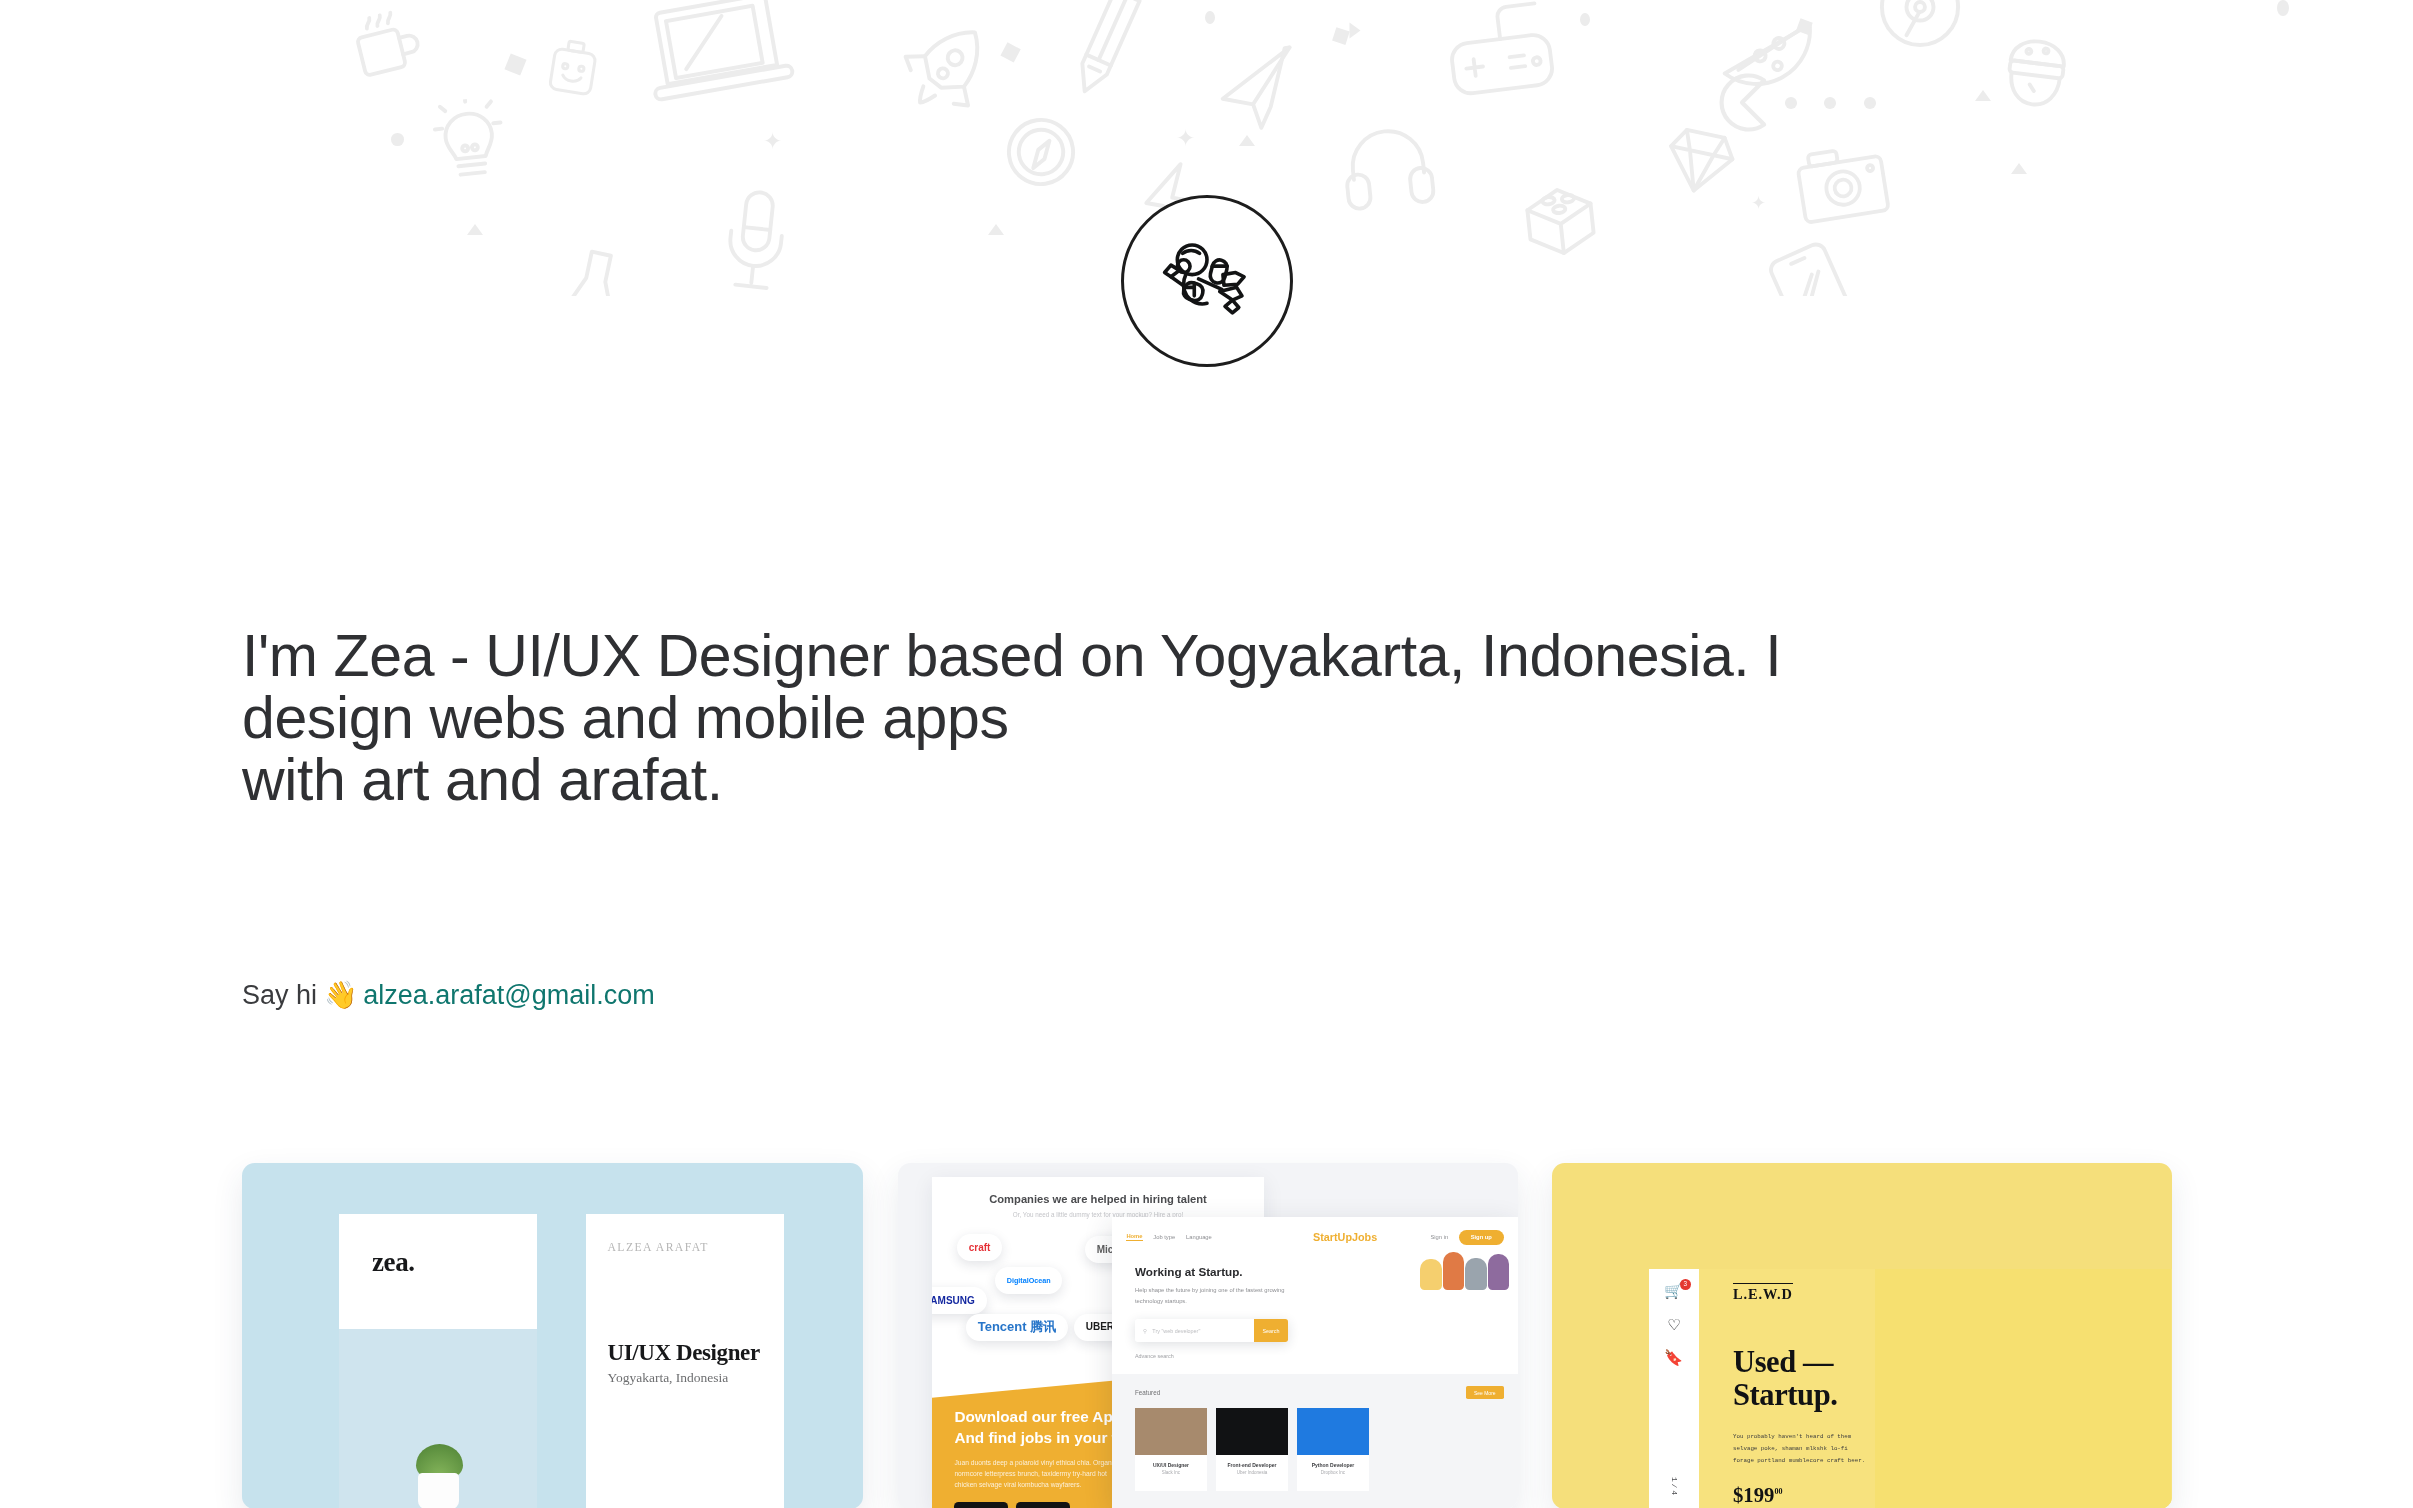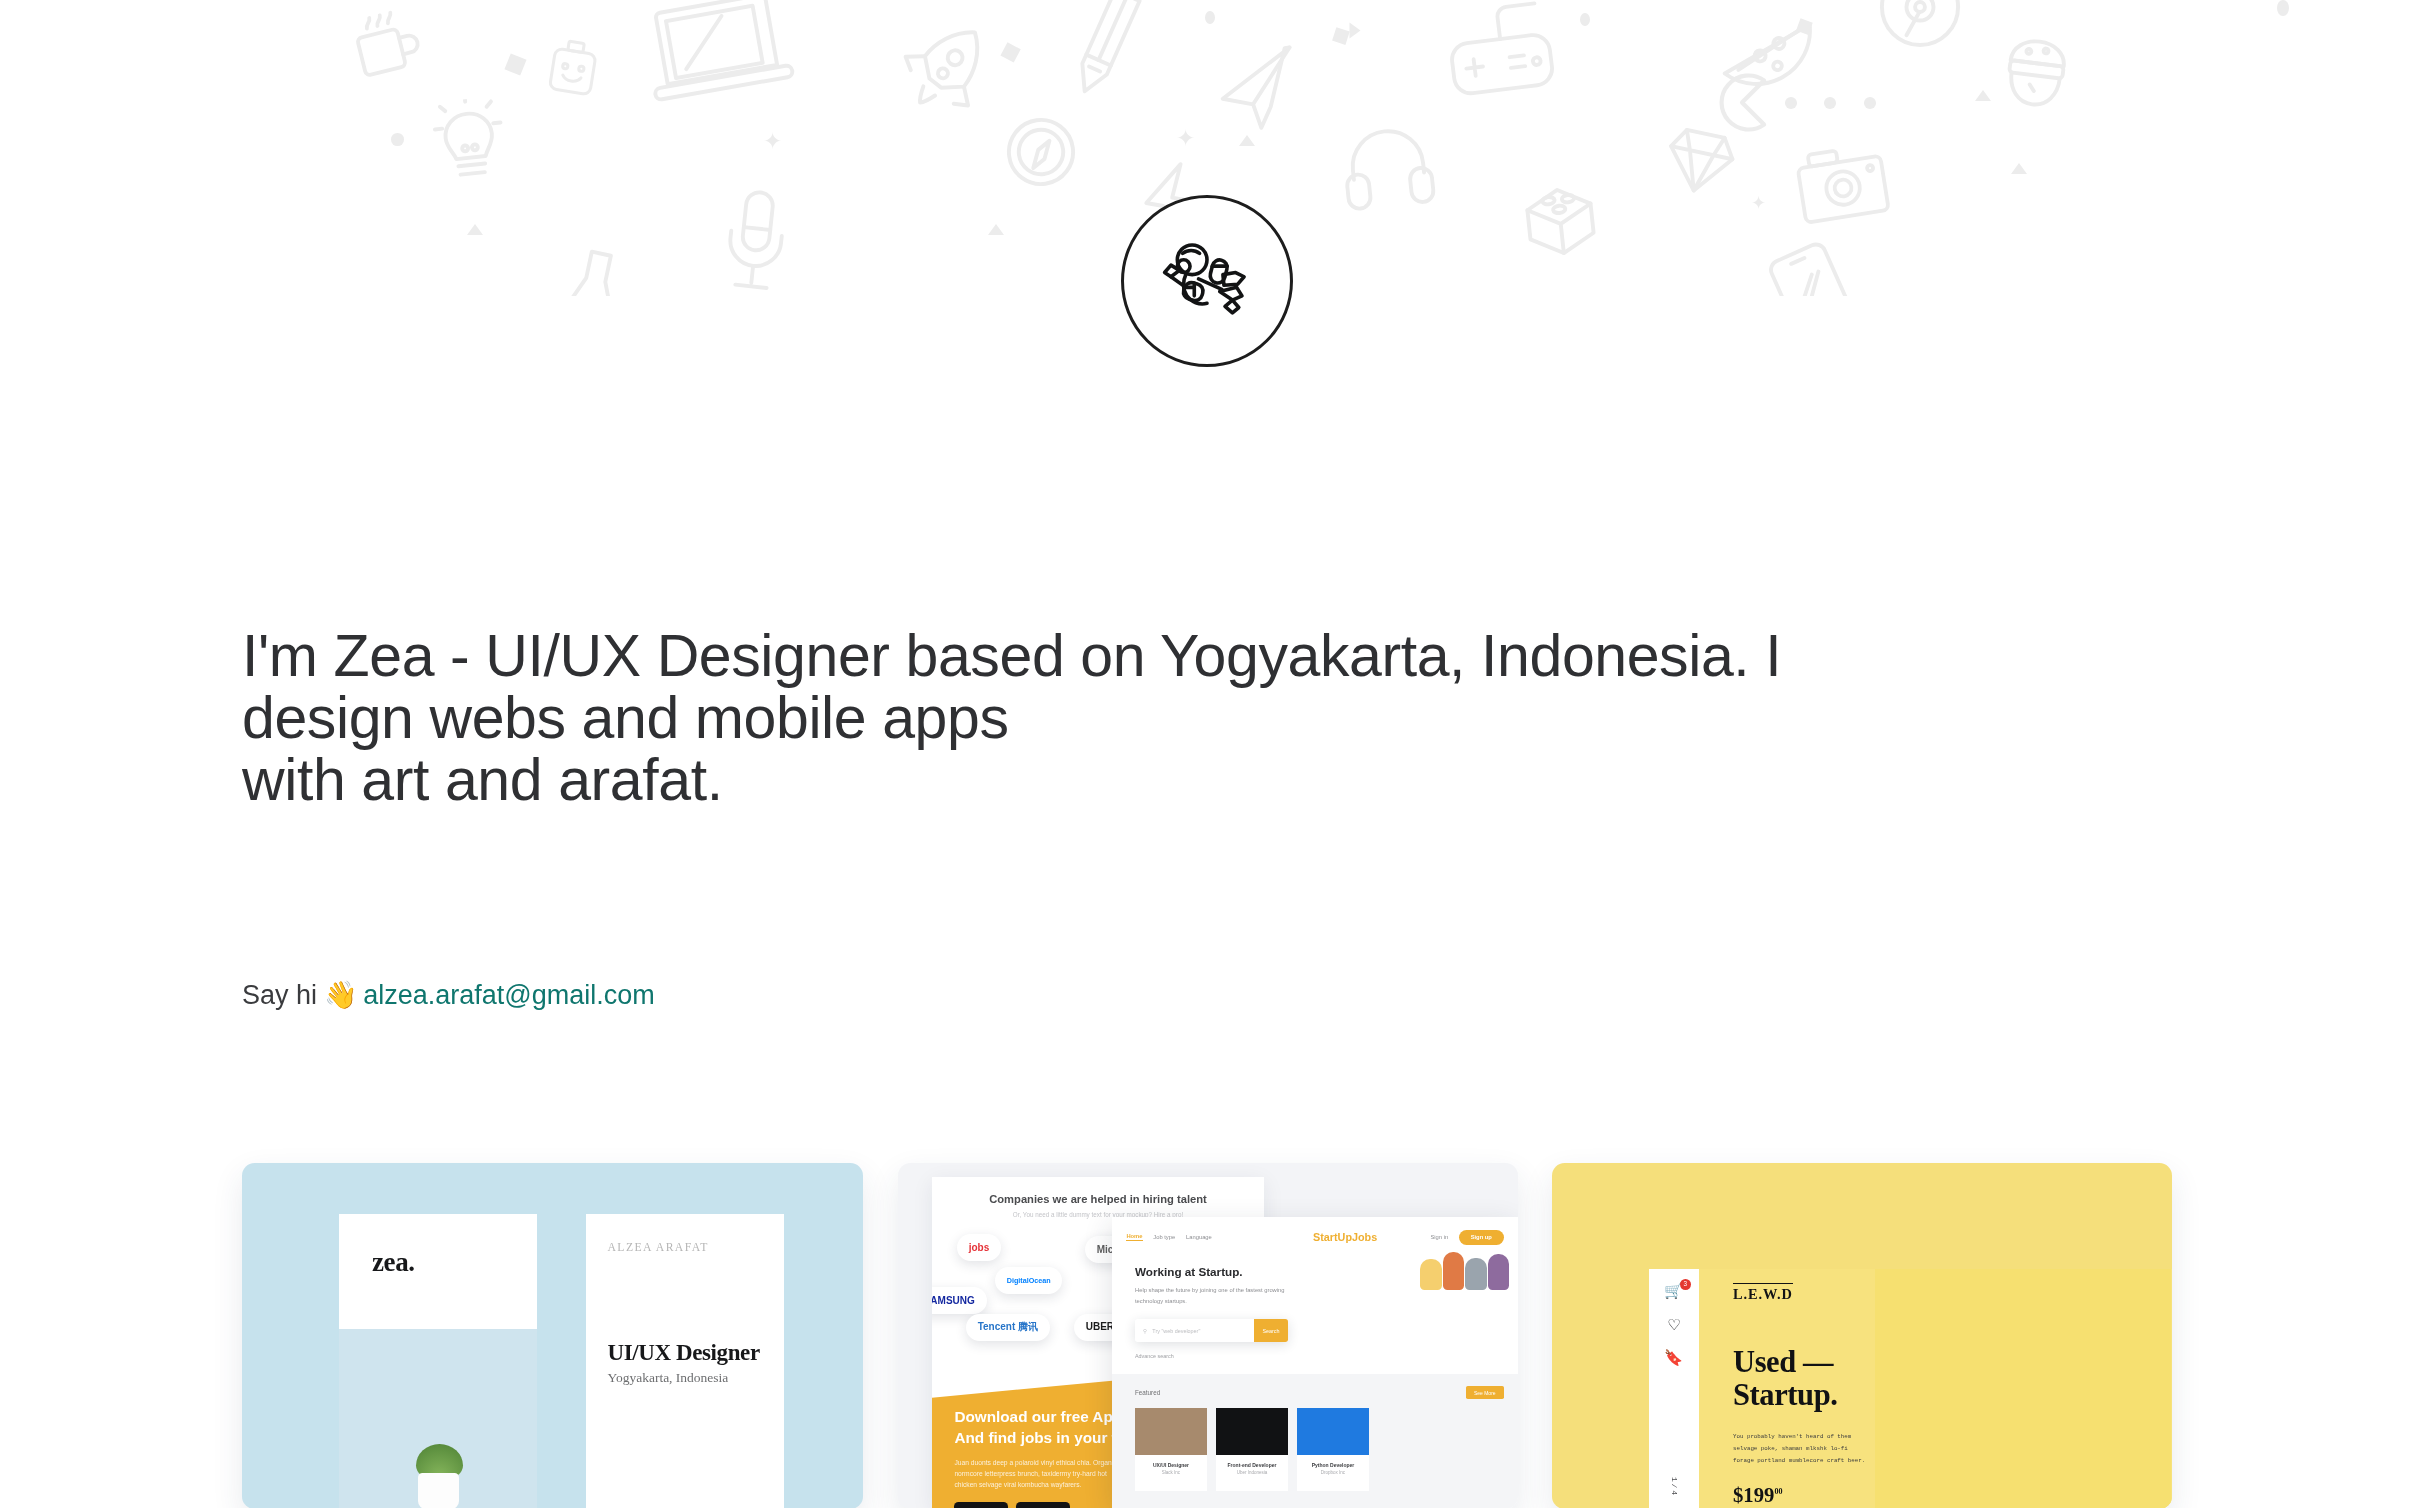--- a/index.html
+++ b/index.html
@@ -681,24 +681,24 @@
         <div class="loc">Yogyakarta, Indonesia</div>
       </div>
     </div>
 
     <div class="card card-2">
 
       <div class="c2-left">
         <div class="c2-title">Companies we are helped in hiring talent</div>
         <div class="c2-sub">Or, You need a little dummy text for your mockup? Hire a pro!</div>
         <div class="pills">
-          <div class="pill" style="left:25px;top:3.6px;color:#e53238">jobs</div>
+          <div class="pill" style="left:25px;top:3.6px;color:#e53238">craft</div>
           <div class="pill" style="left:63px;top:36px;color:#0080ff;font-size:7.2px">DigitalOcean</div>
           <div class="pill" style="left:-20px;top:56px;color:#1428a0">SAMSUNG</div>
-          <div class="pill" style="left:34px;top:83px;color:#2775c9;font-size:10px">Tencent 腾讯</div>
+          <div class="pill" style="left:34px;top:83px;color:#2775c9;font-size:13px">Tencent 腾讯</div>
           <div class="pill" style="left:153px;top:5.4px;color:#5e5e5e">Microsoft</div>
           <div class="pill" style="left:142px;top:83px;color:#1c1c1c">UBER 优步</div>
           <div class="pill" style="left:226px;top:36px;color:#4285f4;font-family:'Liberation Serif',serif;font-size:13.5px">Google</div>
           <div class="pill" style="left:241px;top:83px;color:#00b14f;font-size:11.7px">Grab</div>
         </div>
         <div class="c2-banner">
           <h4>Download our free App,</h4>
           <h4>And find jobs in your fingertips!</h4>
           <p>Juan duonts deep a polaroid vinyl ethical chia. Organic normcore letterpress brunch, taxidermy try-hard hot chicken selvage viral kombucha wayfarers.</p>
           <div class="store-badges">

